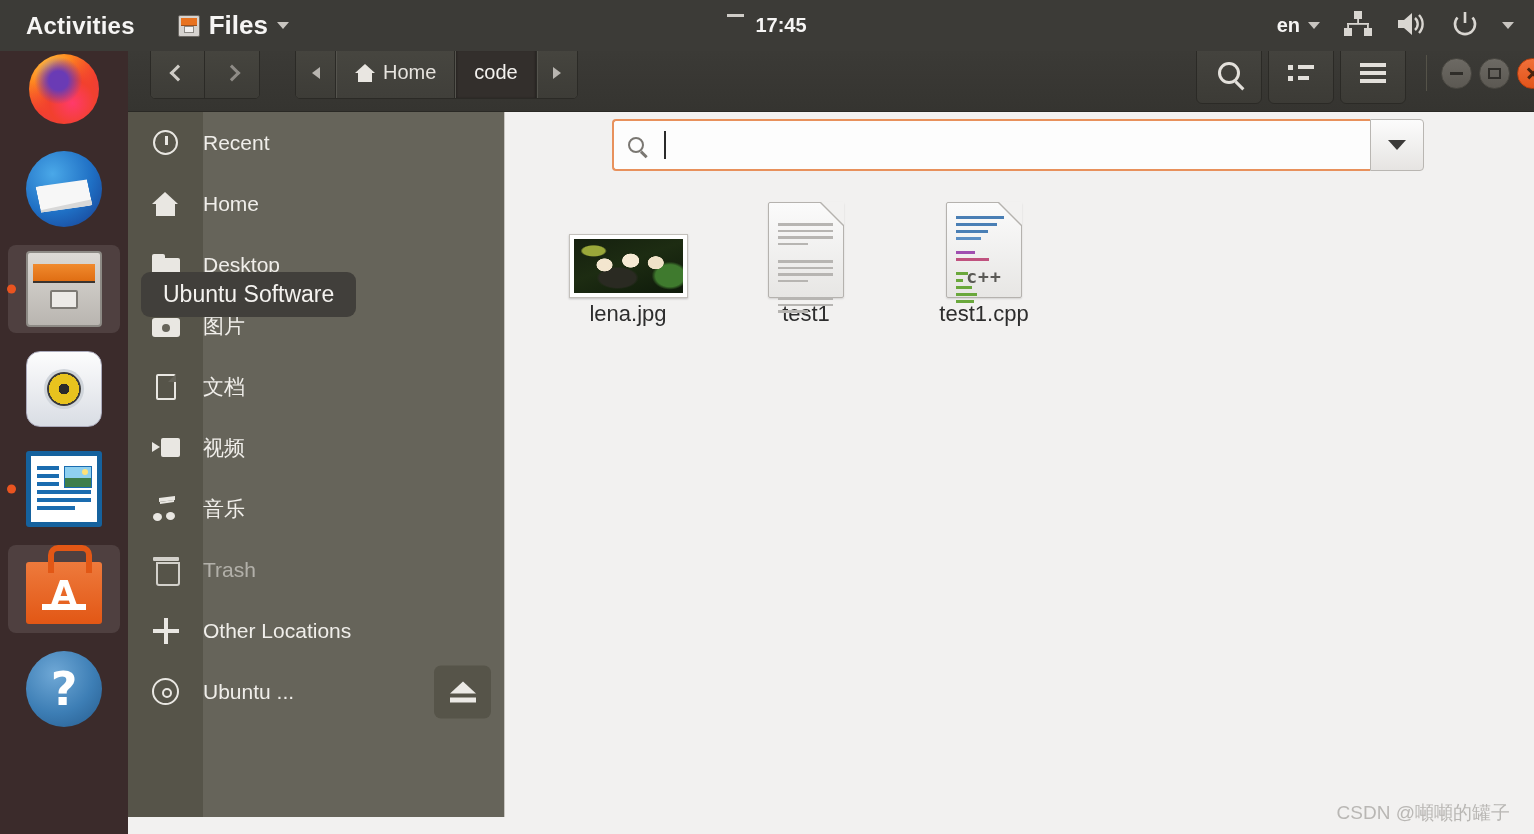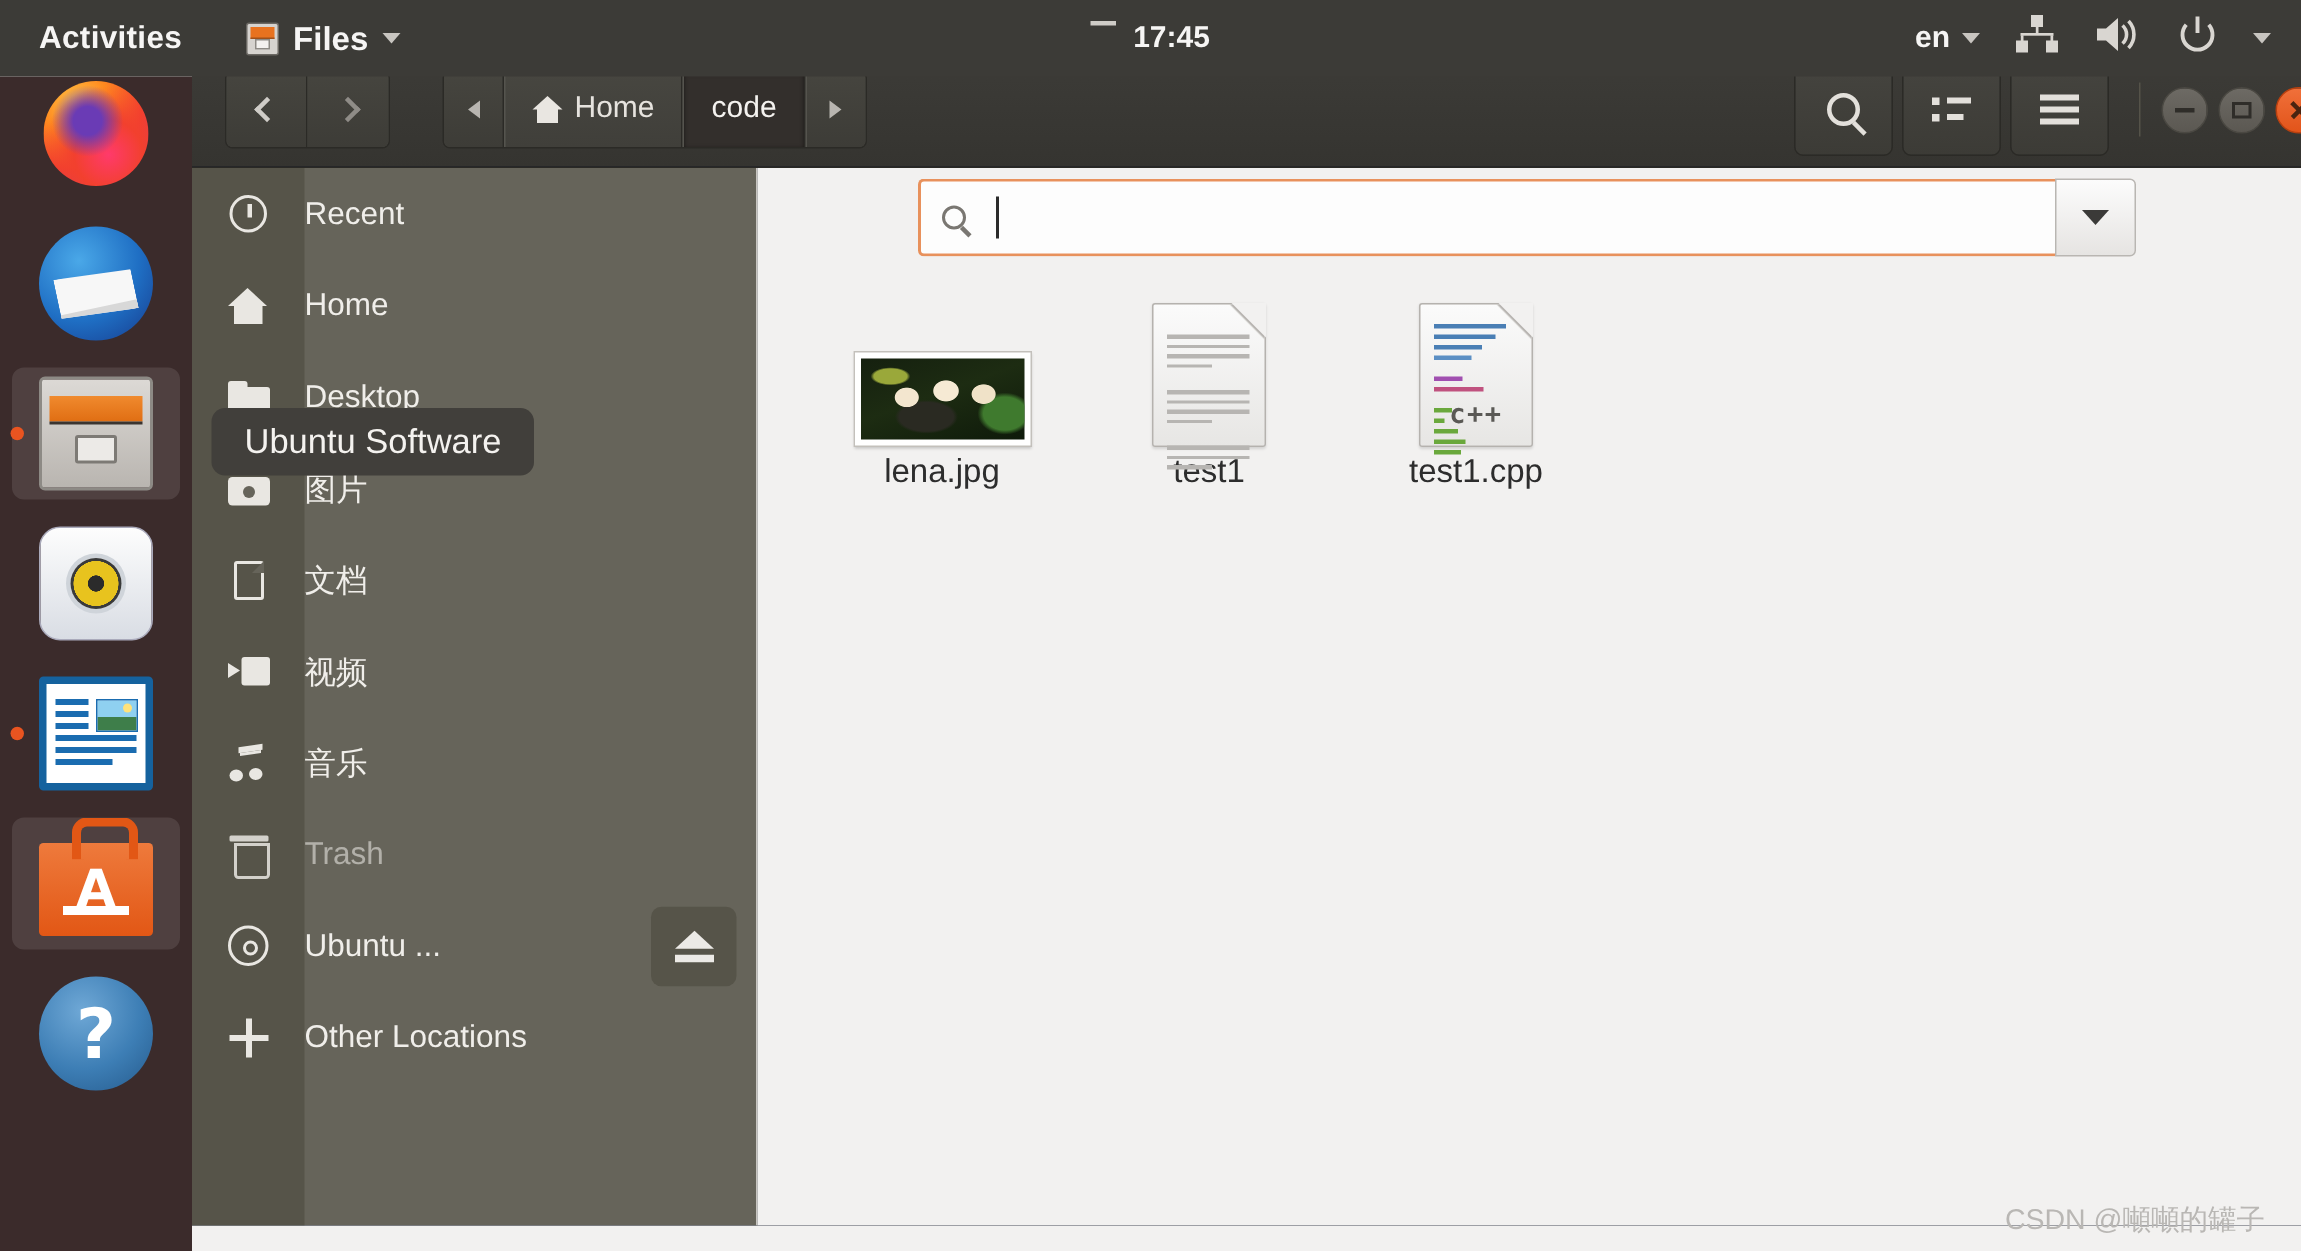--- a/index.html
+++ b/index.html
@@ -19,21 +19,21 @@
   
   #topbar {
     position: absolute; top: 0; left: 0;
     width: 1534px; height: 51px;
     background: #3c3b37;
     display: flex; align-items: center;
     color: #ffffff;
     z-index: 60;
   }
   #activities {
-    font-size: 21px; font-weight: bold;
+    font-size: 24px; font-weight: bold;
     margin-left: 26px; letter-spacing: .2px;
     color: #f6f5f4;
   }
   #app-menu {
     display: flex; align-items: center; gap: 9px;
     margin-left: 43px;
   }
   .files-cabinet-ico {
     width: 22px; height: 22px;
     background: #d6d3cf;
@@ -47,21 +47,21 @@
     left: 2px; right: 2px; top: 2px; height: 7px;
     background: #e8721f;
     border-bottom: 1px solid #a0501a;
   }
   .files-cabinet-ico::after {
     content: ""; position: absolute;
     left: 5px; right: 5px; bottom: 3px; height: 5px;
     background: #f3f1ef;
     border: 1px solid #8d8a85;
   }
-  #app-name { font-size: 22px; font-weight: bold; color: #f6f5f4; }
+  #app-name { font-size: 26px; font-weight: bold; color: #f6f5f4; }
   .caret-dn {
     width: 0; height: 0;
     border-left: 6px solid transparent;
     border-right: 6px solid transparent;
     border-top: 7px solid #c8c5c0;
     display: inline-block;
   }
   #clock-wrap {
     position: absolute; left: 0; right: 0;
     display: flex; justify-content: center; align-items: flex-start;
@@ -861,33 +861,33 @@
           <span class="side-label">音乐</span>
         </div>
         <div class="side-item">
           <span class="side-ico">
               <span class="g-trash"></span>
             </span>
           <span class="side-label" style="opacity:.55">Trash</span>
         </div>
         <div class="side-item">
           <span class="side-ico">
+              <span class="g-plus"></span>
+            </span>
+          <span class="side-label">Other Locations</span>
+        </div>
+        <div class="side-item">
+          <span class="side-ico">
               <span class="g-disc"></span>
             </span>
           <span class="side-label">Ubuntu ...</span>
           <span id="eject-btn">
             <span class="ej-tri"></span>
             <span class="ej-bar"></span>
           </span>
-        </div>
-        <div class="side-item">
-          <span class="side-ico">
-              <span class="g-plus"></span>
-            </span>
-          <span class="side-label">Other Locations</span>
         </div>
 
         <div id="sw-tooltip">Ubuntu Software</div>
       </div>
 
       <div id="content">
 
         <div id="searchbar-row">
           <div id="searchbox">
             <span class="srch-small"></span>

